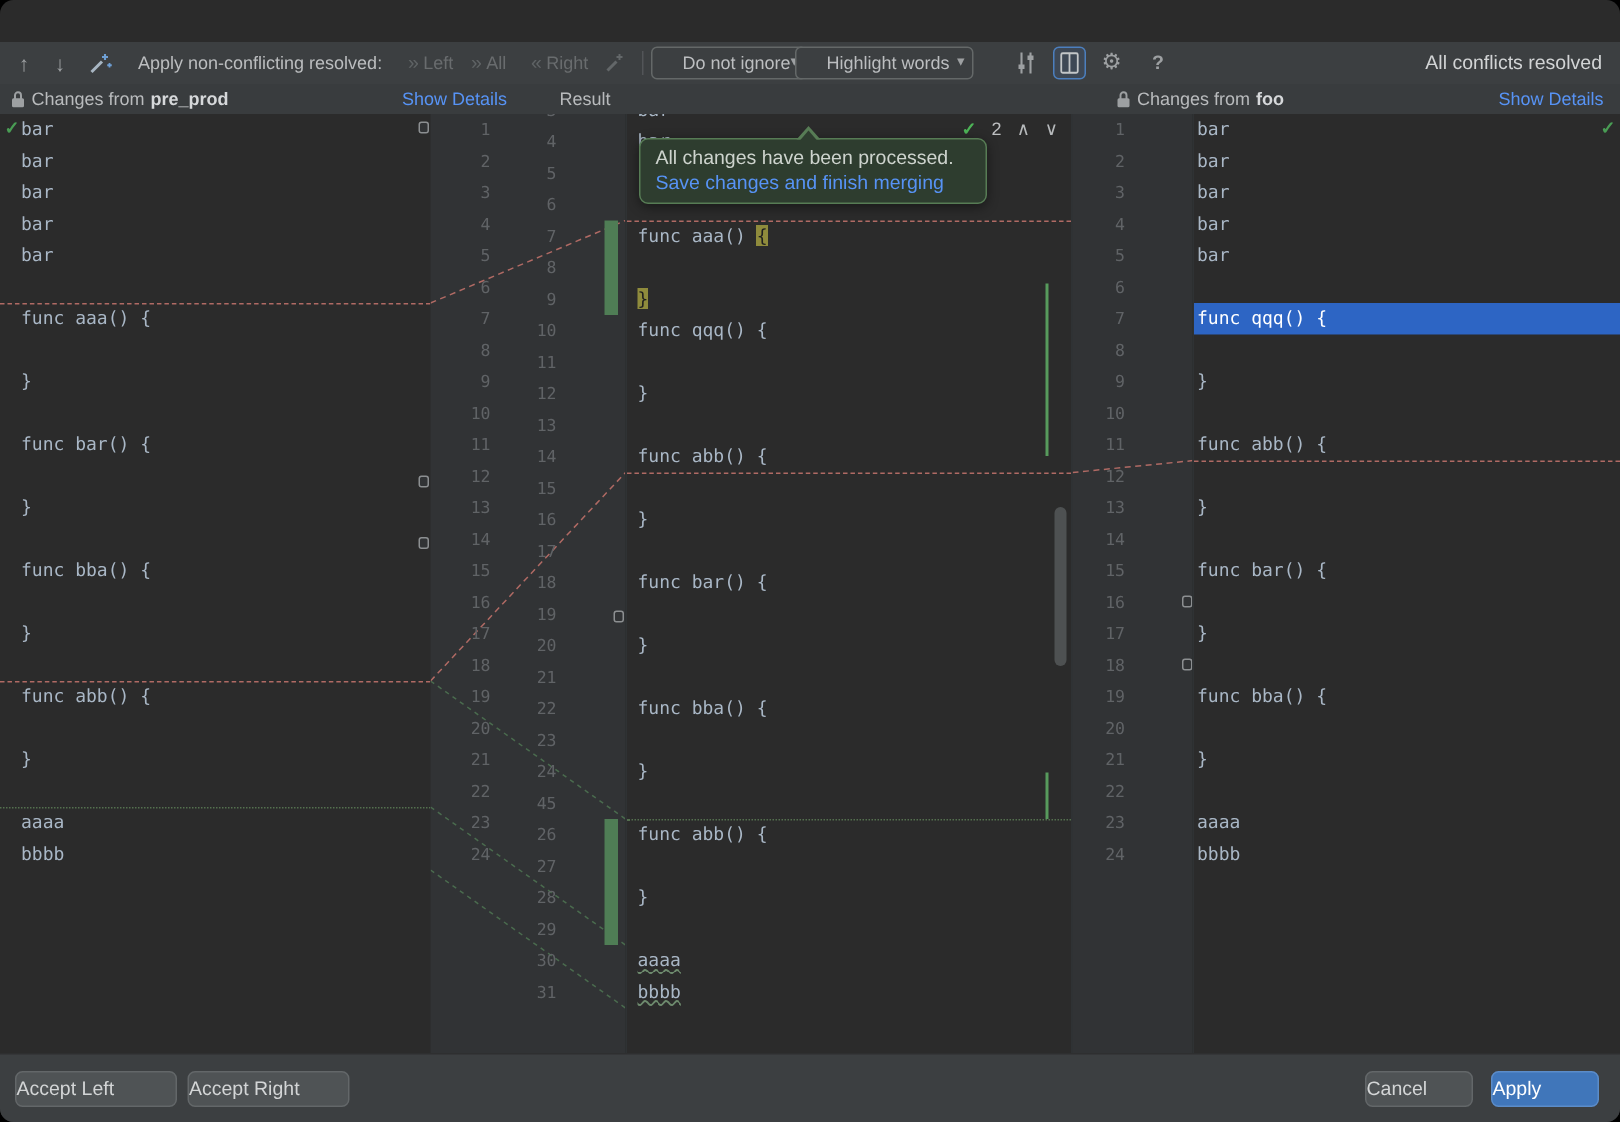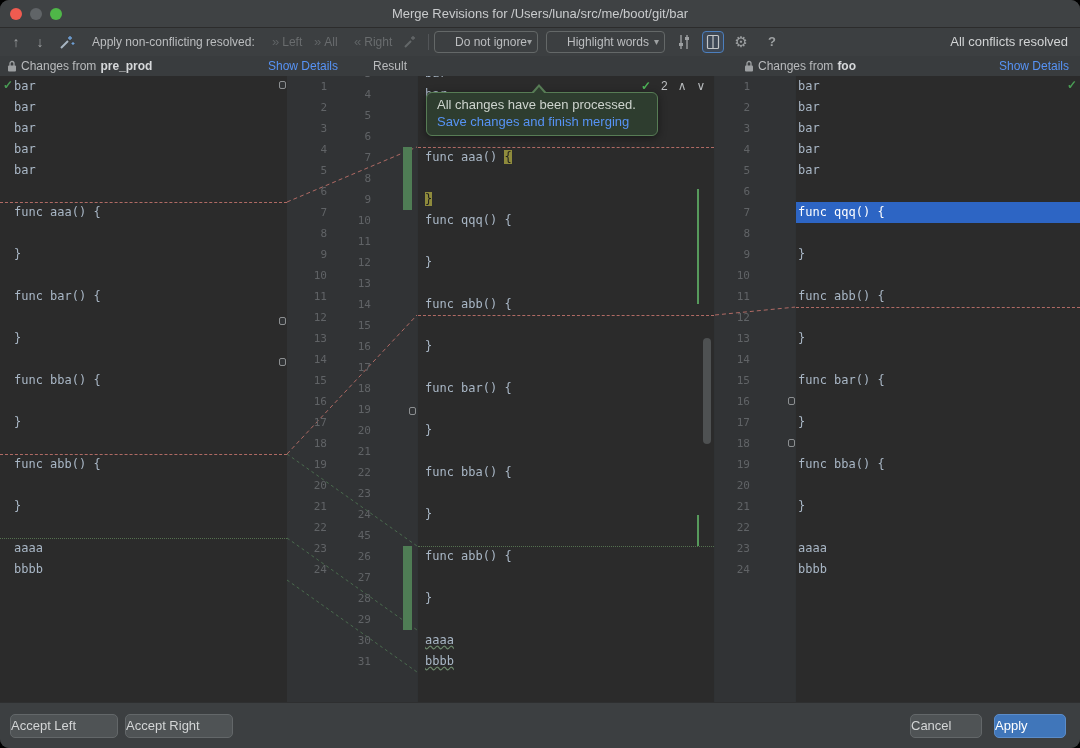--- a/index.html
+++ b/index.html
@@ -80,26 +80,20 @@
   .btn{position:absolute;top:11px;height:24px;background:#4f5355;border:1px solid #636769;border-radius:5px;color:#d3d5d6;font-size:13px;text-align:left;line-height:22px;cursor:pointer;}
   .btn.primary{background:#4076ba;border-color:#5b8cc9;color:#ffffff;}
 
   svg{display:block;}
 </style>
 </head>
 <body>
 
 <div class="window">
 
-  <div class="titlebar">
-    <span class="light" style="left:10px;background:#f05b50;"></span>
-    <span class="light" style="left:30px;background:#606467;"></span>
-    <span class="light" style="left:50px;background:#4fb748;"></span>
-    <div class="title">Merge Revisions for /Users/luna/src/me/boot/git/bar</div>
-  </div>
 
   <div class="toolbar">
     <div class="tbtn" style="left:6px;">↑</div>
     <div class="tbtn" style="left:30px;">↓</div>
     <div class="ticon" style="left:58px;top:5px;">
       <svg width="18" height="18" viewBox="0 0 18 18">
           <line x1="3" y1="15" x2="10" y2="8" stroke="#a8b6c2" stroke-width="2"></line>
           <path d="M12 3v4M10 5h4" stroke="#6e9fd4" stroke-width="1.4"></path>
           <path d="M15 9v3M13.5 10.5h3" stroke="#6e9fd4" stroke-width="1.2"></path>
         </svg>
@@ -122,21 +116,21 @@
           <path d="M11 2v4M9 4h4" stroke="#84888a" stroke-width="1.3"></path>
         </svg>
     </div>
 
     <div class="tsep" style="left:428px;"></div>
 
     <div class="dd" style="left:434px;width:104px;">
       <span>Do not ignore</span>
       <span class="caret">▾</span>
     </div>
-    <div class="dd" style="left:546px;width:119px;">
+    <div class="dd" style="left:530px;width:119px;">
       <span>Highlight words</span>
       <span class="caret">▾</span>
     </div>
 
     <div class="ticon" style="left:676px;top:6px;">
       <svg width="16" height="16" viewBox="0 0 16 16">
           <line x1="5" y1="1" x2="5" y2="15" stroke="#9da0a2" stroke-width="1.4"></line>
           <line x1="11" y1="1" x2="11" y2="15" stroke="#9da0a2" stroke-width="1.4"></line>
           <rect x="3" y="9" width="4" height="3" fill="#9da0a2"></rect>
           <rect x="9" y="3" width="4" height="3" fill="#9da0a2"></rect>

